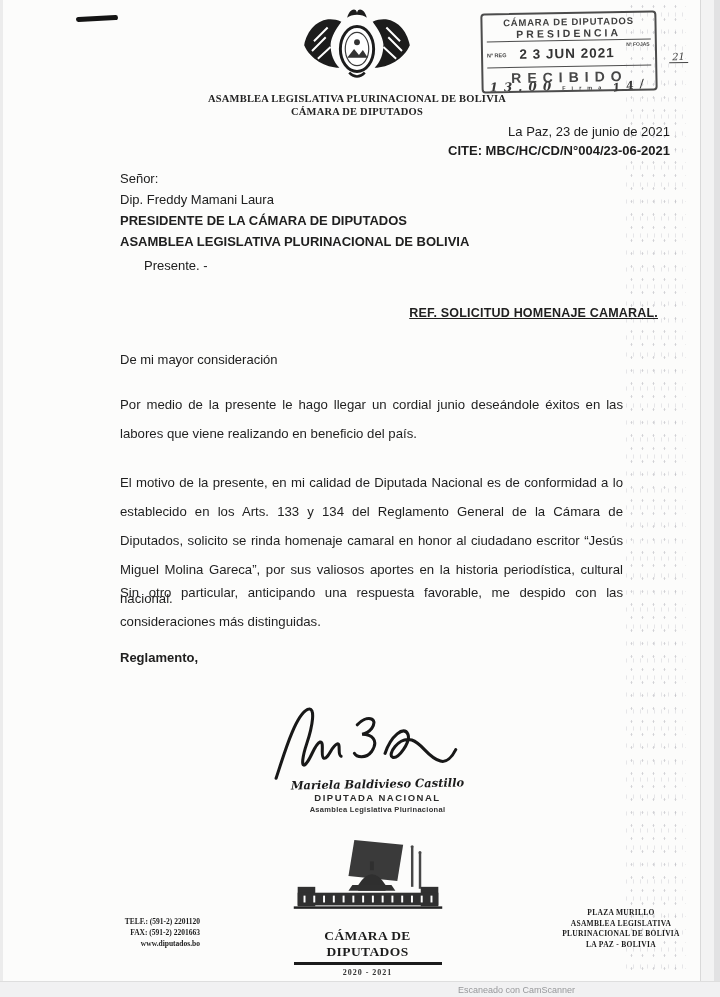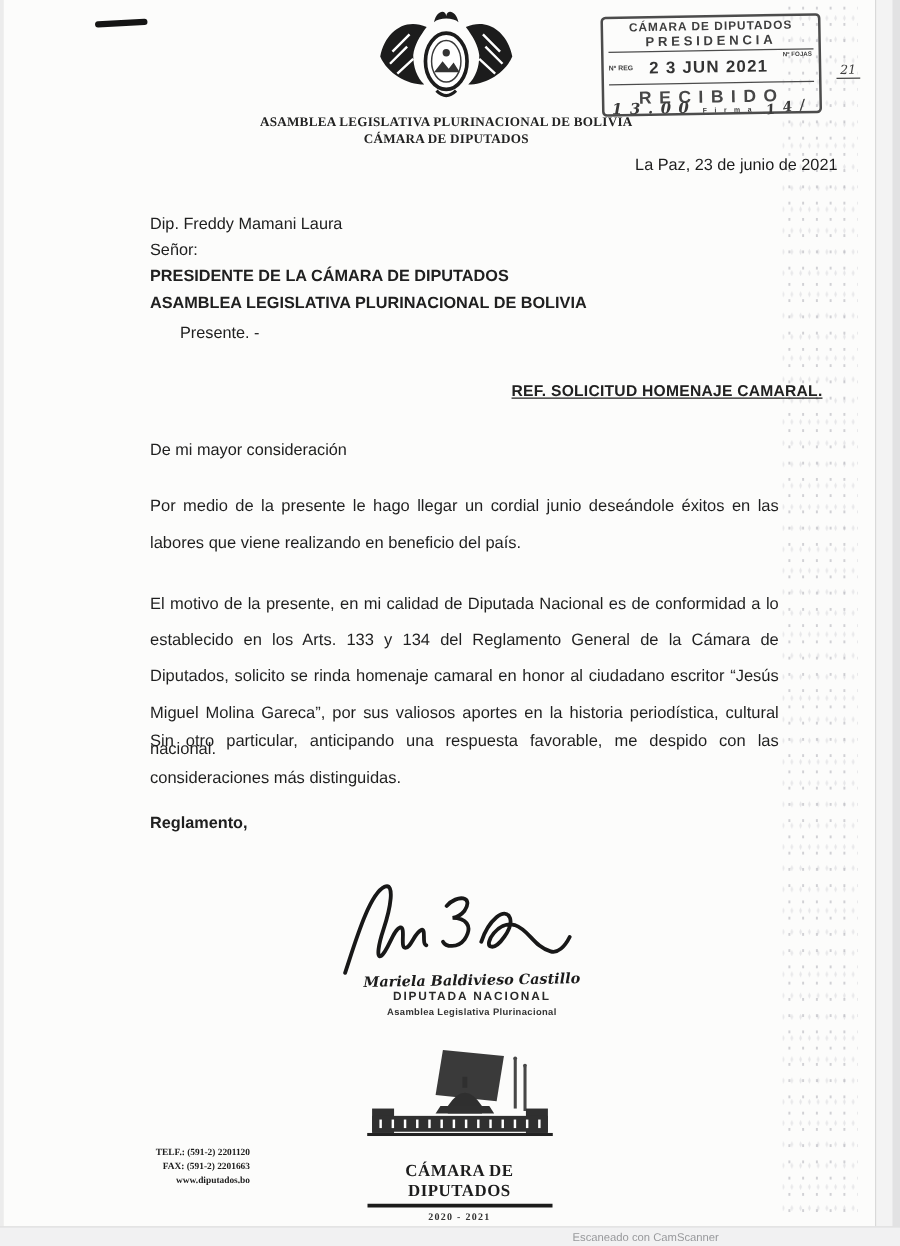--- a/index.html
+++ b/index.html
@@ -125,25 +125,26 @@
       <span class="stamp-hand">
         <span class="time">13.00</span>
         <span class="firma">Firma</span>
         <span class="mark">14/</span>
       </span>
     </div>
   </div>
 
   <div class="dateblock">
     <div>La Paz, 23 de junio de 2021</div>
+    <div class="cite">CITE: MBC/HC/CD/N°004/23-06-2021</div>
   </div>
 
   <div class="addressee">
+    <div>Señor:</div>
     <div>Dip. Freddy Mamani Laura</div>
-    <div>Señor:</div>
     <div class="bold">PRESIDENTE DE LA CÁMARA DE DIPUTADOS</div>
     <div class="bold">ASAMBLEA LEGISLATIVA PLURINACIONAL DE BOLIVIA</div>
   </div>
   <div class="presente">Presente. -</div>
 
   <div class="refline">REF. SOLICITUD HOMENAJE CAMARAL.</div>
 
   <div class="greeting">De mi mayor consideración</div>
 
   <div class="para" id="para1">Por medio de la presente le hago llegar un cordial junio deseándole éxitos en las labores que viene realizando en beneficio del país.</div>
@@ -197,17 +198,23 @@
     <div class="logo-title">CÁMARA DE DIPUTADOS</div>
     <div class="logo-rule"></div>
     <div class="logo-years">2020 - 2021</div>
   </div>
 
   <div class="contact">
     <div>TELF.: (591-2) 2201120</div>
     <div>FAX: (591-2) 2201663</div>
     <div>www.diputados.bo</div>
   </div>
+  <div class="address">
+    <div>PLAZA MURILLO</div>
+    <div>ASAMBLEA LEGISLATIVA</div>
+    <div>PLURINACIONAL DE BOLIVIA</div>
+    <div>LA PAZ - BOLIVIA</div>
+  </div>
 
   <div class="scanbar"></div>
   <div class="scantext">Escaneado con CamScanner</div>
 
 </div>
 
 </body></html>

